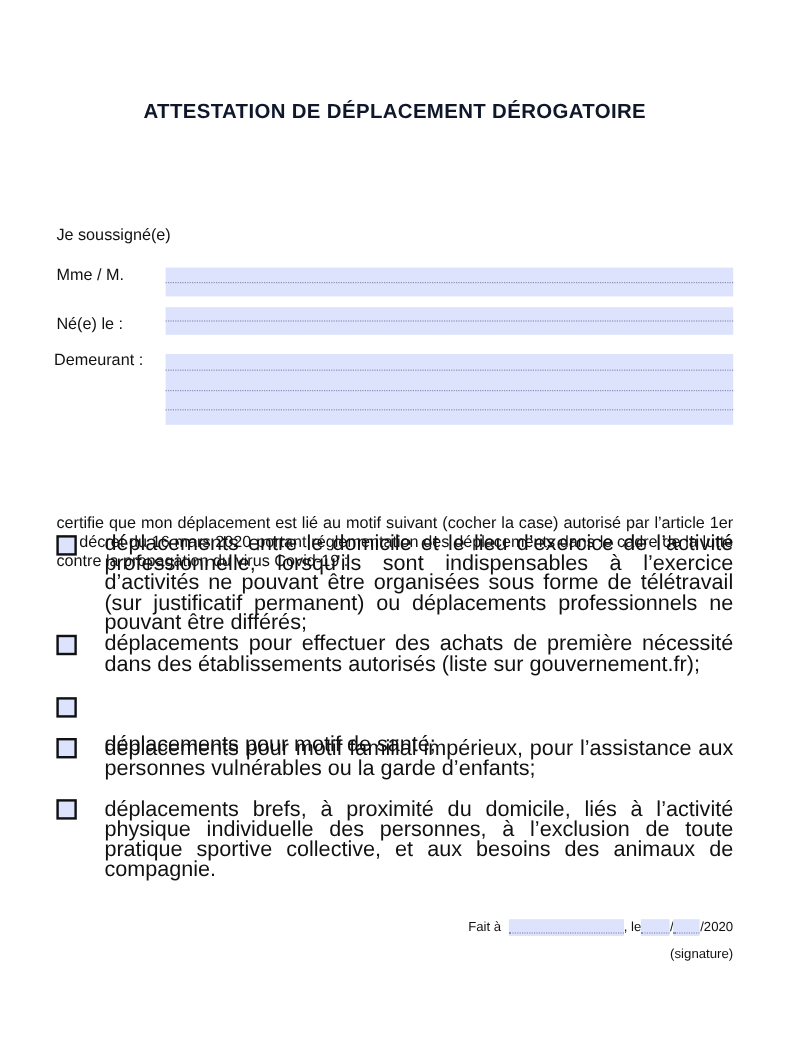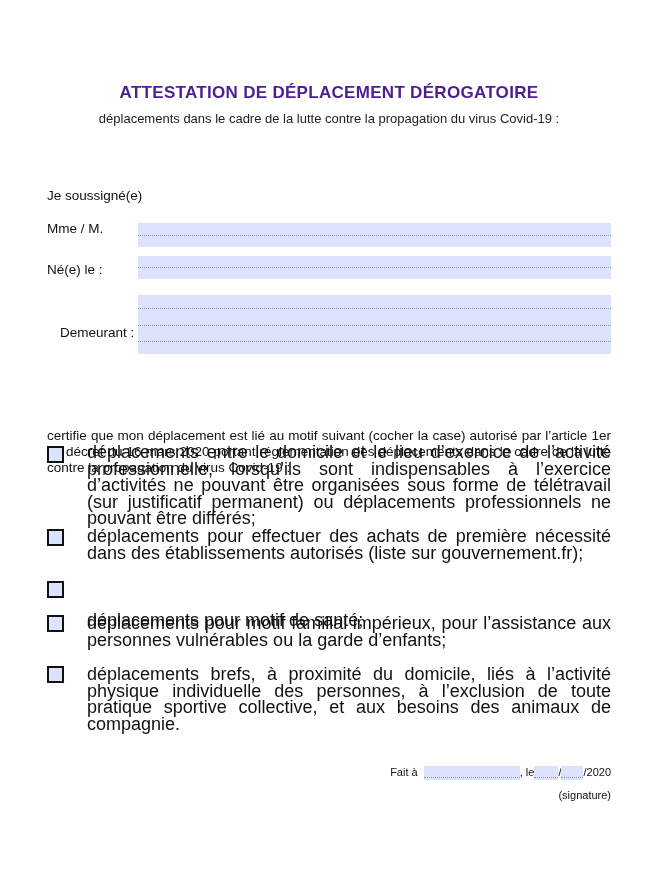--- a/index.html
+++ b/index.html
@@ -1,51 +1,50 @@
 <!DOCTYPE html>
 <html><head>
 <meta charset="utf-8">
 <style>
   html, body { margin:0; padding:0; background:#ffffff; }
   body { width:658px; height:881px; position:relative; overflow:hidden;
          font-family:"Liberation Sans", "DejaVu Sans", sans-serif; color:#111; }
   .abs { position:absolute; }
-  .title { left:0; width:658px; top:83px; text-align:center; font-weight:bold; font-size:17px; letter-spacing:0.3px; color:#4c1d95; }
+  .title { left:0; width:658px; top:83px; text-align:center; font-weight:bold; font-size:17px; letter-spacing:0.3px; color:#0f172a; }
   .subtitle { left:40px; width:578px; top:111px; text-align:center; font-size:13px; line-height:16px; color:#222; }
   .label { font-size:13.5px; color:#111; }
   .field { background:#dde3fc; border:none; padding:0; margin:0; }
   .field .dots { position:absolute; left:0; right:0; border-top:1px dotted #8a92b8; }
   .para { left:47px; width:564px; font-size:13.5px; line-height:16px; text-align:justify; color:#111;margin-top:48px; }
   .cb { width:13px; height:13px; background:#dde3fc; border:2px solid #111; box-sizing:content-box; cursor:pointer; }
   .opt { left:87px; width:524px; font-size:18px; line-height:16.5px; text-align:justify; color:#111; }
   .footer { font-size:11px; color:#111; }
   .sm-field { display:inline-block; background:#dde3fc; height:14px; vertical-align:middle; position:relative; }
   .sm-field .dots { position:absolute; left:0; right:0; bottom:2px; border-top:1px dotted #8a92b8; }
 </style>
 </head>
 <body>
 
 <div class="abs title">ATTESTATION DE DÉPLACEMENT DÉROGATOIRE</div>
 <div class="abs subtitle">
-  <div>déplacements dans le cadre de la lutte contre la propagation du virus Covid-19 :</div>
 </div>
 
 <div class="abs label" style="left:47px; top:188px;">Je soussigné(e)</div>
 
 <div class="abs label" style="left:47px; top:221px;">Mme / M.</div>
 <div class="abs field" style="left:138px; top:223px; width:473px; height:24px;">
   <div class="dots" style="top:12px;"></div>
 </div>
 
 <div class="abs label" style="left:47px; top:262px;">Né(e) le  :</div>
 <div class="abs field" style="left:138px; top:256px; width:473px; height:23px;">
   <div class="dots" style="top:11px;"></div>
 </div>
 
-<div class="abs label" style="left:60px; top:292px;margin-top:33px;">Demeurant  :</div>
+<div class="abs label" style="left:45px; top:292px;">Demeurant  :</div>
 <div class="abs field" style="left:138px; top:295px; width:473px; height:59px;">
   <div class="dots" style="top:13px;"></div>
   <div class="dots" style="top:30px;"></div>
   <div class="dots" style="top:46px;"></div>
 </div>
 
 <div class="abs para" style="top:380px;">certifie que mon déplacement est lié au motif suivant (cocher la case) autorisé par l’article 1er du décret du 16 mars 2020 portant réglementation des déplacements dans le cadre de la lutte contre la propagation du virus Covid-19  :</div>
 
 <div class="abs cb" style="left:47px; top:446px;"></div>
 <div class="abs opt" style="top:444px;">déplacements entre le domicile et le lieu d’exercice de l’activité professionnelle, lorsqu’ils sont indispensables à l’exercice d’activités ne pouvant être organisées sous forme de télétravail (sur justificatif permanent) ou déplacements professionnels ne pouvant être différés;</div>

